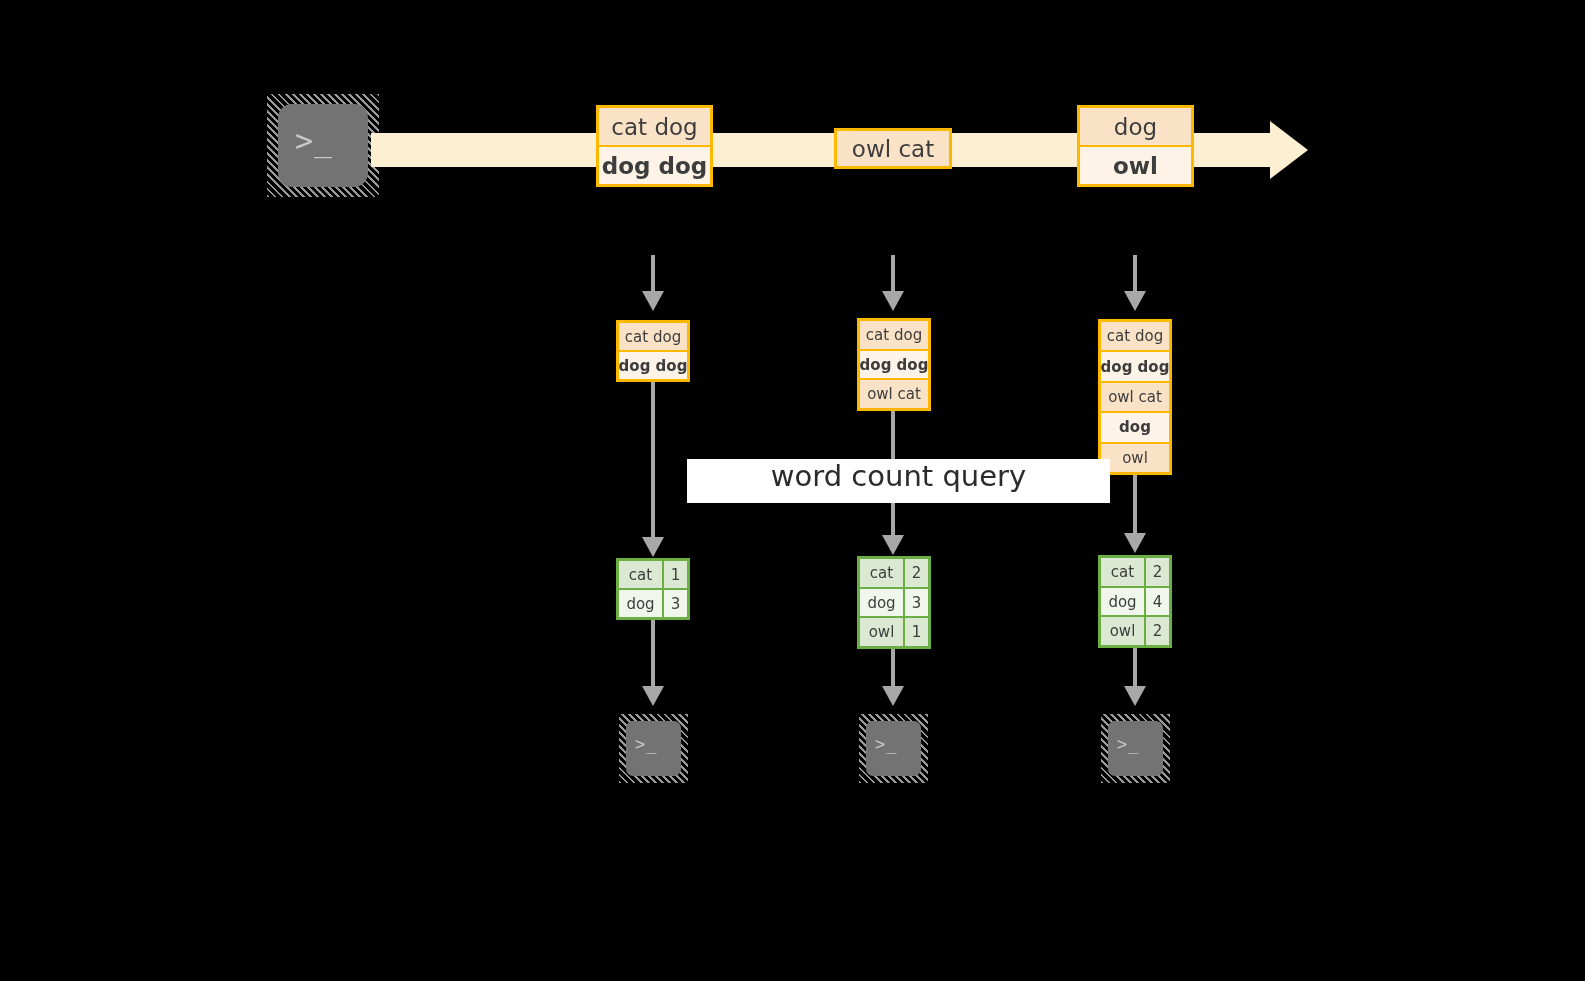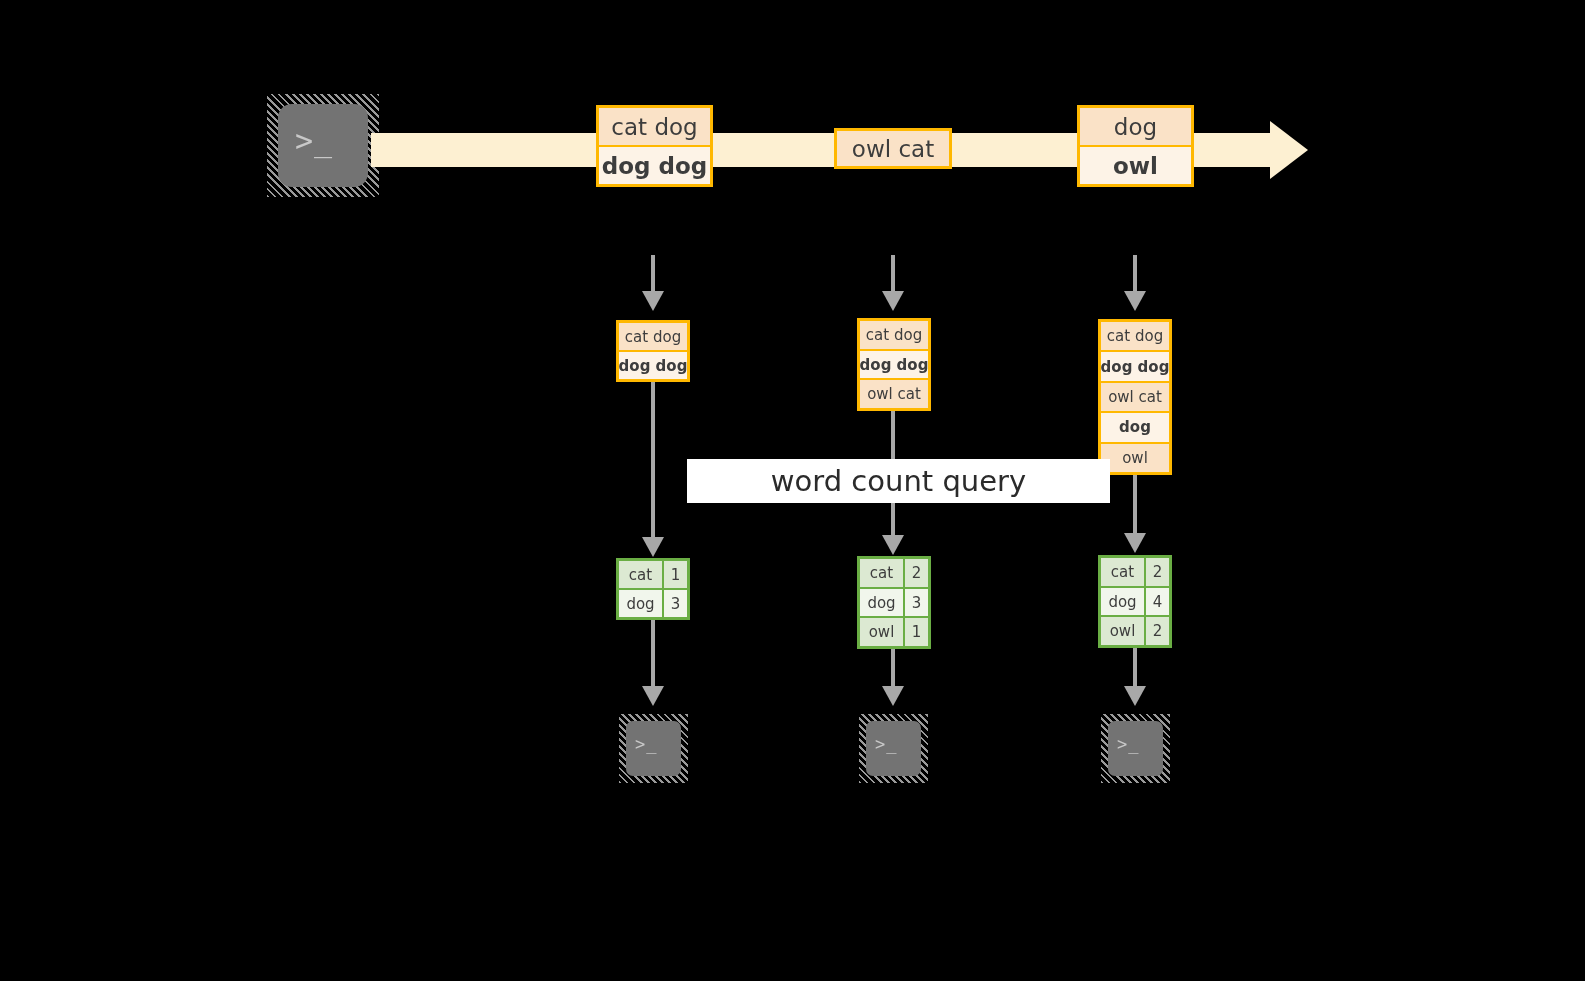--- a/index.html
+++ b/index.html
@@ -124,21 +124,20 @@
     border-left: 11px solid transparent;
     border-right: 11px solid transparent;
     border-top: 20px solid #A8A8A8;
   }
 
   
   .qlabel {
     position: absolute;
     background: #FFFFFF;
     display: flex;
-    align-items: center;
     justify-content: center;
     font-size: 29px;
     color: #2b2b2b;
     white-space: nowrap;
   }
 </style>
 </head>
 <body>
 
 <div id="stage">

